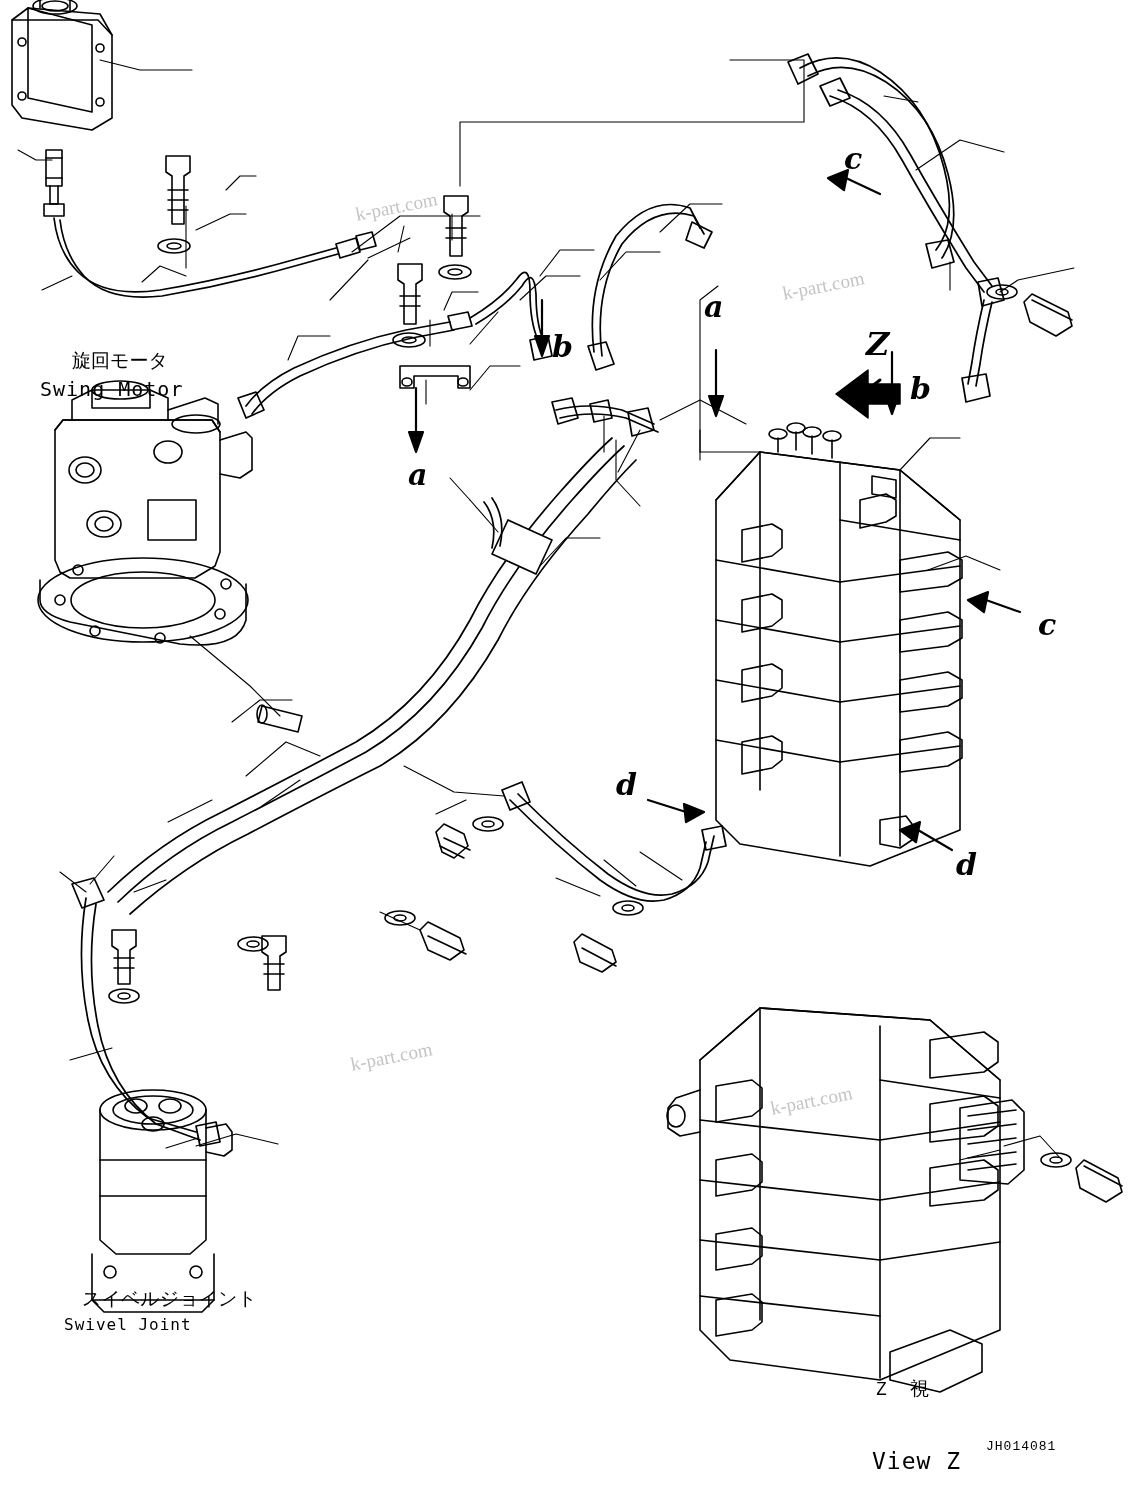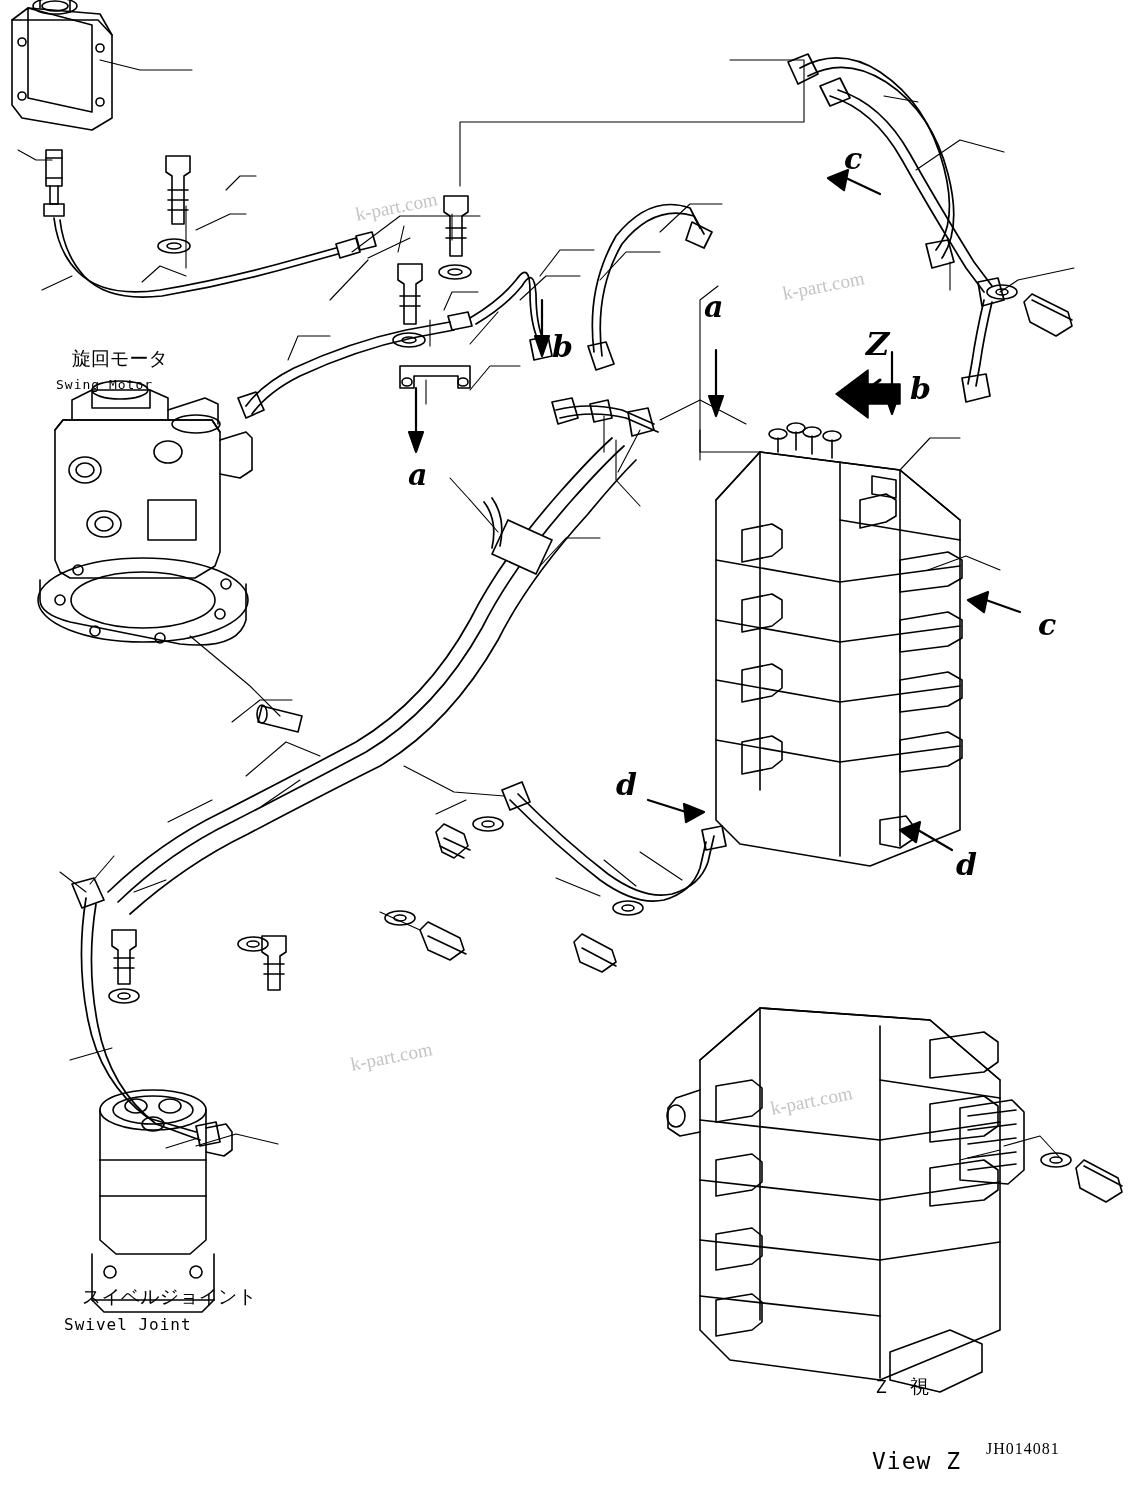--- a/index.html
+++ b/index.html
@@ -1,26 +1,26 @@
 <!DOCTYPE html>
 <html><head>
 <meta charset="utf-8">
 <style>
   html,body{margin:0;padding:0;background:#fff;}
   body{width:1135px;height:1486px;position:relative;overflow:hidden;
        font-family:"Liberation Sans",sans-serif;color:#000;}
   #sheet{position:absolute;left:0;top:0;width:1135px;height:1486px;}
   svg.layer{position:absolute;left:0;top:0;width:1135px;height:1486px;}
   .lbl{position:absolute;white-space:pre;line-height:1.15;}
-  .jp{font-family:Liberation Mono, monospace;}
+  .jp{font-family:Liberation Sans, sans-serif;}
   .callout{font-family:"DejaVu Serif",serif;font-style:italic;font-weight:bold;}
   .partlabel{font-family:"DejaVu Sans Mono",monospace;letter-spacing:1px;}
   .wm{position:absolute;color:#b9b9b9;font-family:"Liberation Serif",serif;
       font-size:19px;transform:rotate(-11deg);opacity:.85;white-space:nowrap;}
-  .code{font-family:Liberation Serif, serif;font-size:16px;letter-spacing:1px;text-align:center;}
+  .code{font-family:Liberation Mono, monospace;font-size:13px;letter-spacing:1px;text-align:center;}
 </style>
 </head>
 <body>
 
 <div id="sheet">
 
   <svg class="layer" viewBox="0 0 1135 1486">
     <g fill="none" stroke="#000" stroke-width="1.6" stroke-linecap="round" stroke-linejoin="round">
 
       <g>
@@ -337,21 +337,21 @@
         <path d="M952 850 L918 830"></path>
           <path d="M920 822 L900 830 L916 842 Z" fill="#000"></path>
         <path d="M880 380 L854 400" stroke-width="3"></path>
       </g>
 
       <path d="M900 384 L868 384 L868 370 L836 394 L868 418 L868 404 L900 404 Z" fill="#000" stroke="#000" stroke-width="1.5"></path>
     </g>
   </svg>
 
   <div class="lbl jp" style="left:72px; top:350px; font-size:19px;">旋回モータ</div>
-  <div class="lbl partlabel" style="left:56px; top:378px; font-size:13px;">Swing Motor</div>
+  <div class="lbl partlabel" style="left:40px; top:378px; font-size:20px;">Swing Motor</div>
 
   <div class="lbl jp" style="left:82px; top:1288px; font-size:19px;">スイベルジョイント</div>
   <div class="lbl partlabel" style="left:64px; top:1316px; font-size:16px;">Swivel Joint</div>
 
   <div class="lbl jp" style="left:872px; top:1378px; font-size:19px;">Ｚ　視</div>
   <div class="lbl partlabel" style="left:872px; top:1400px; font-size:23px;margin-top:48px;">View Z</div>
 
   <div class="lbl callout" style="left:408px; top:458px; font-size:30px;">a</div>
   <div class="lbl callout" style="left:552px; top:330px; font-size:30px;">b</div>
   <div class="lbl callout" style="left:704px; top:290px; font-size:30px;">a</div>

